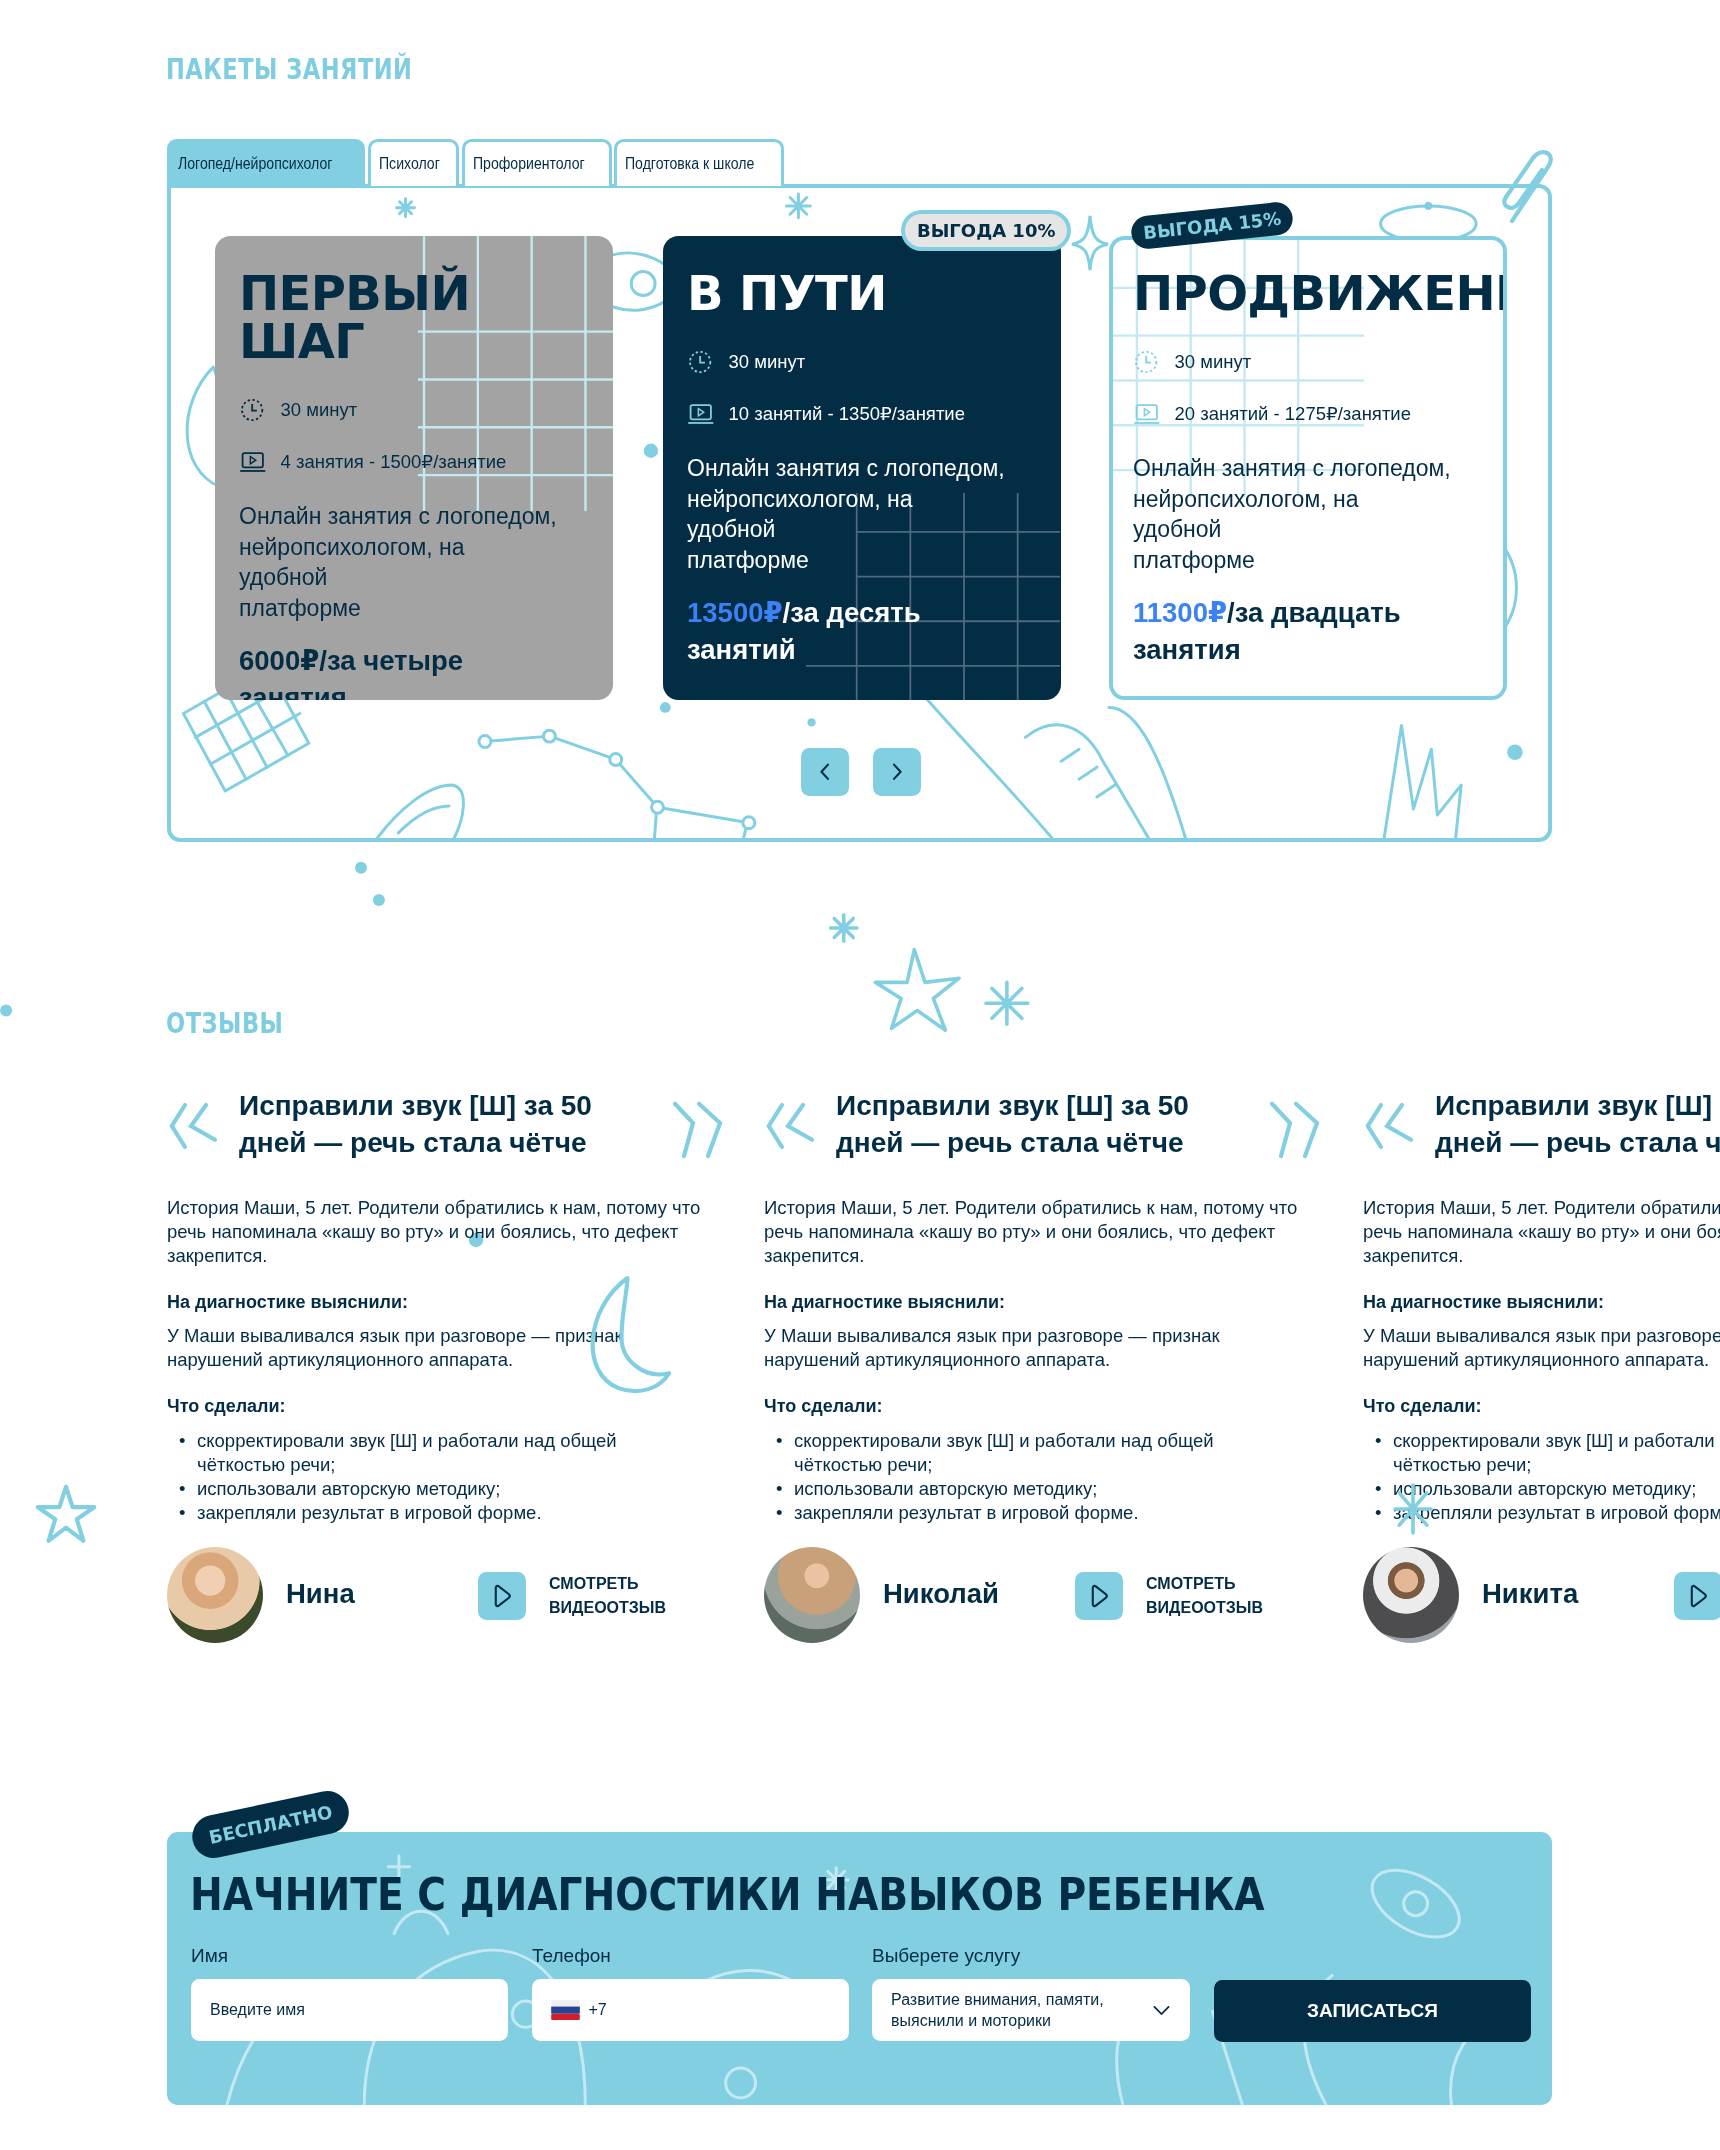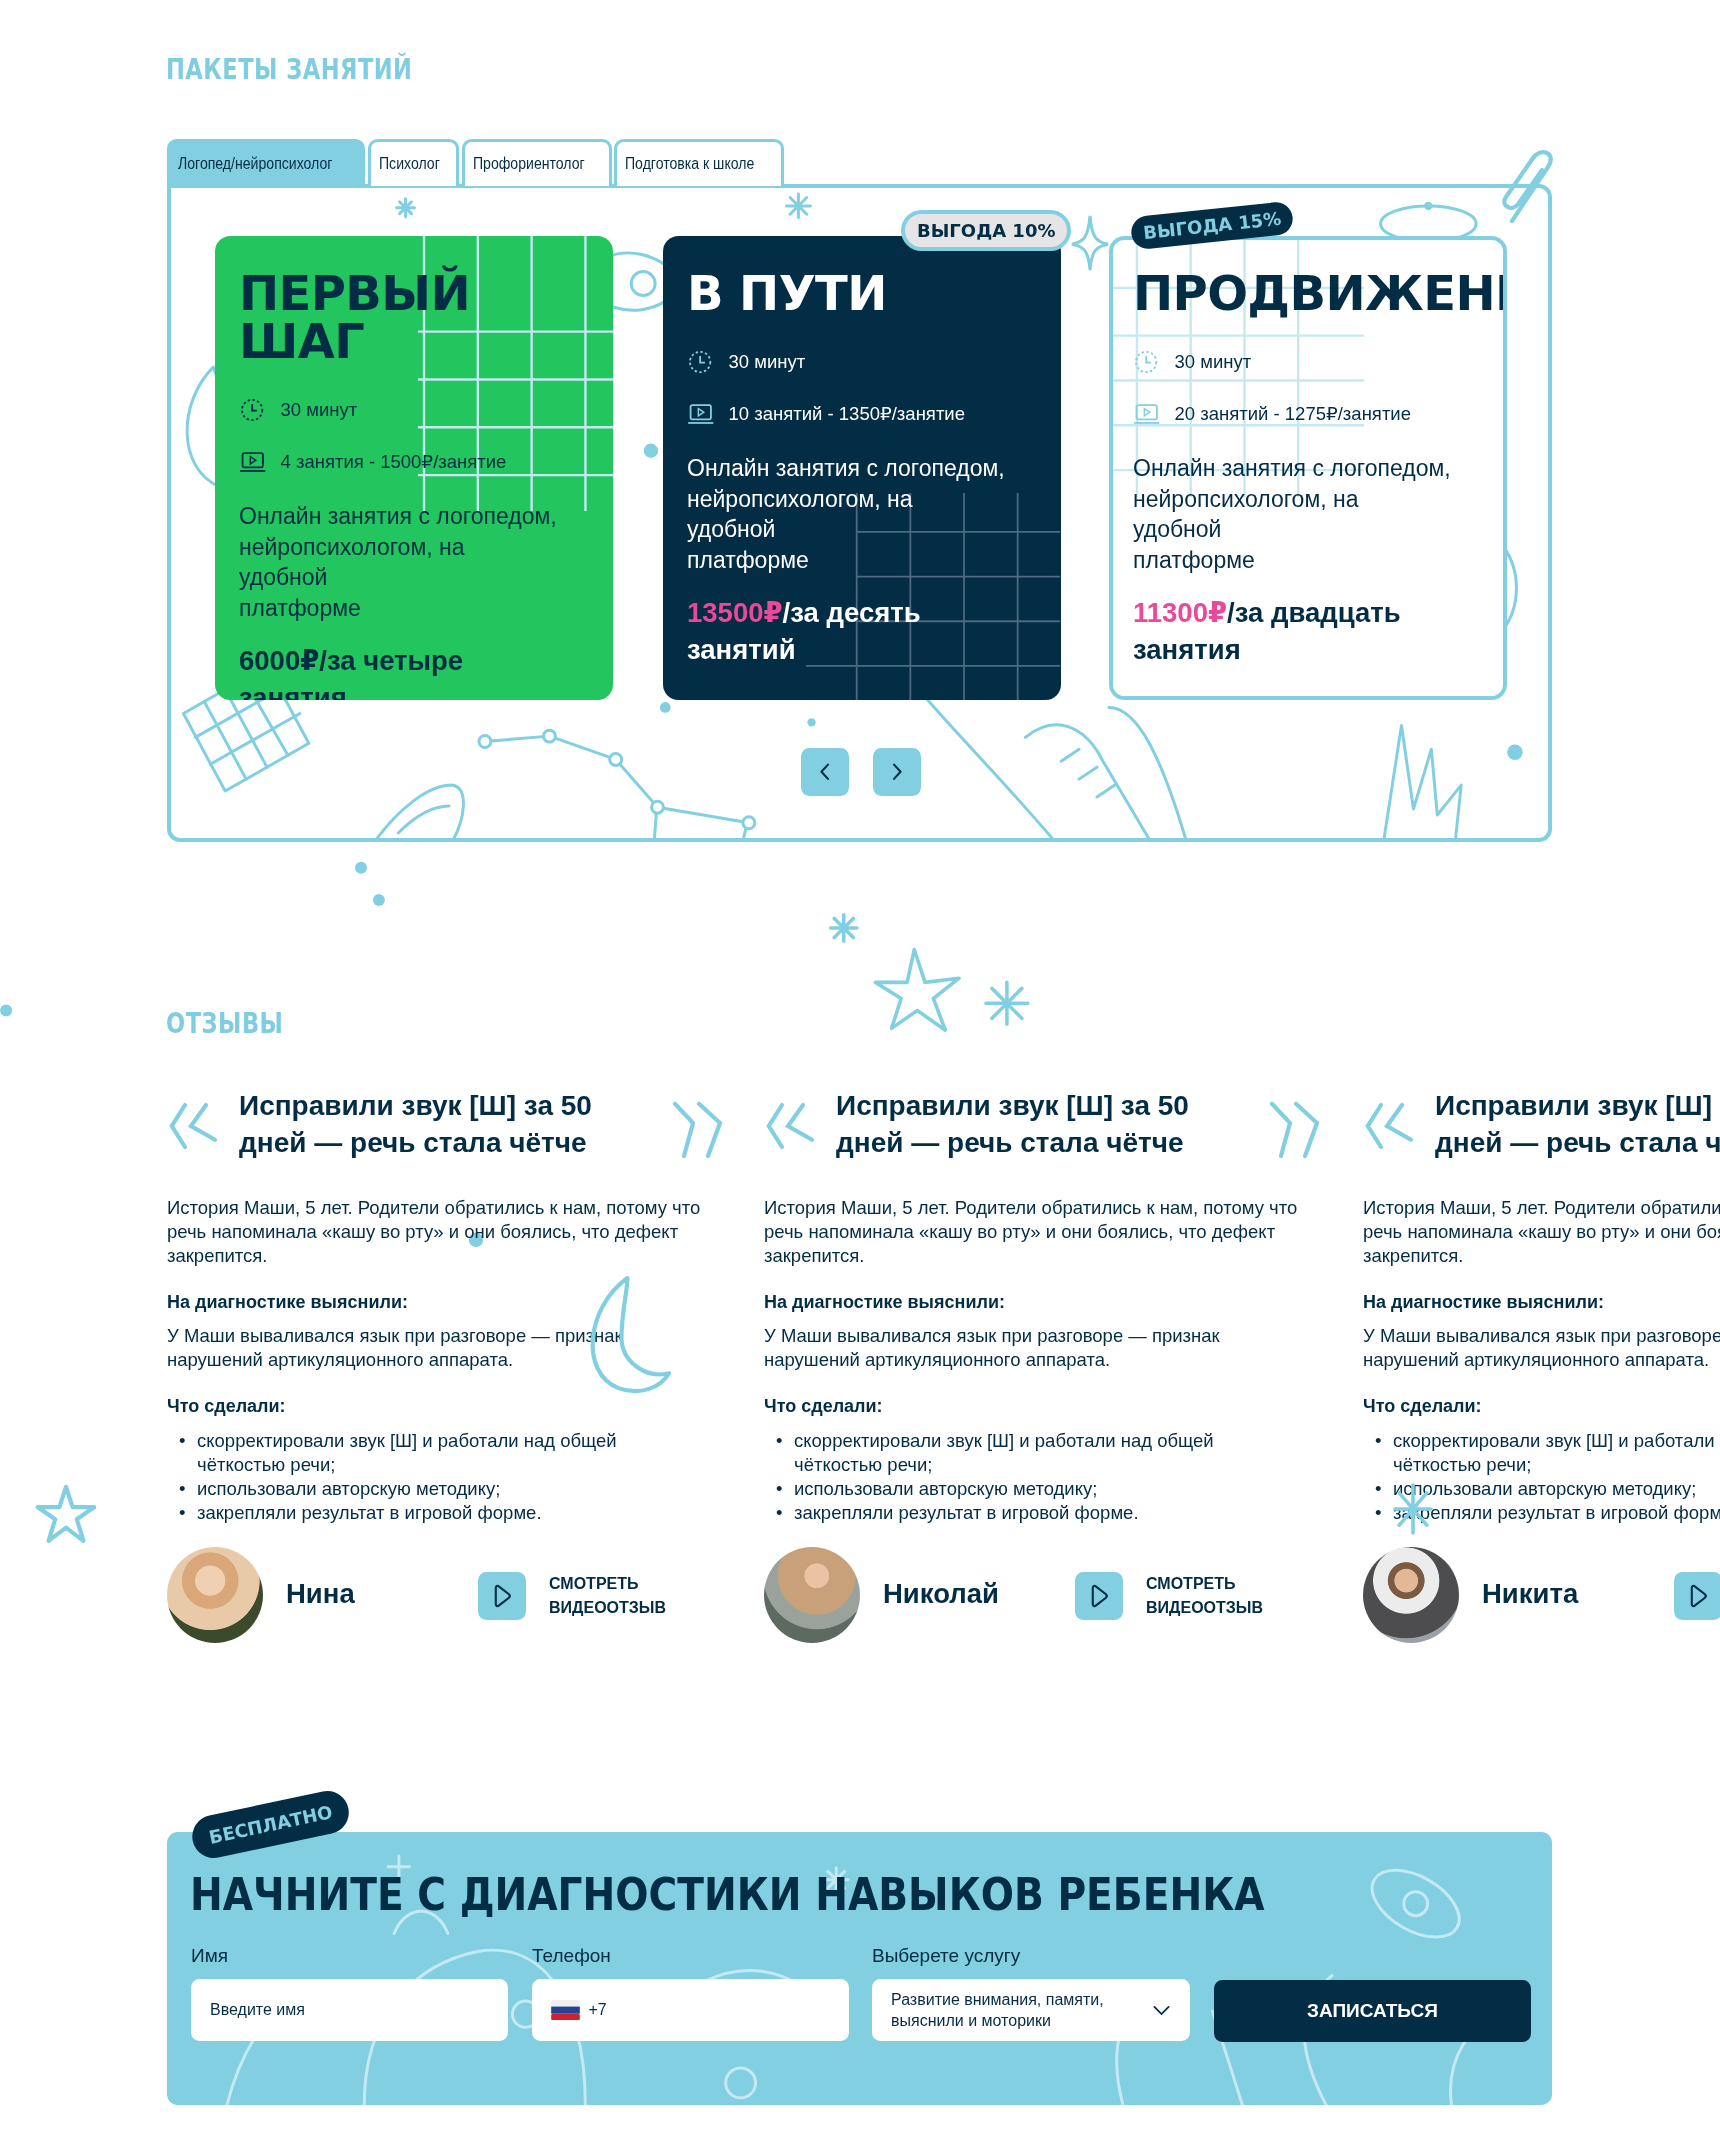--- a/index.html
+++ b/index.html
@@ -29,31 +29,31 @@
     position: absolute; left: 167px; top: 184px; width: 1385px; height: 658px;
     border: 4.2px solid #82CFE2; border-radius: 0 13px 13px 13px; background: #fff; overflow: hidden; z-index: 1;
   }
   .deco-svg { position: absolute; left: 0; top: 0; pointer-events: none; }
 
   
   .card {
     position: absolute; top: 236px; width: 398px; height: 464px; border-radius: 15.5px;
     padding: 33px 24px 0 24px; z-index: 4; overflow: hidden;
   }
-  .card.light { left: 215px; background: #22c55e; color: #032C45; }
+  .card.light { left: 215px; background: #a3a3a3; color: #032C45; }
   .card.dark { left: 663px; background: #032C45; color: #ffffff; }
   .card.outline { left: 1109px; background: #ffffff; border: 4.2px solid #82CFE2; color: #032C45; padding-left: 20px; padding-top: 29px; }
   .card .grid { position: absolute; pointer-events: none; }
   .card .content { position: relative; z-index: 2; }
   .card-title { font-size: 48px; font-weight: 700; letter-spacing: -0.6px; line-height: 1; margin-bottom: 33px; font-family: "DejaVu Sans", sans-serif; }
   .meta-row { display: flex; align-items: center; gap: 14px; font-size: 18.5px; margin-bottom: 27.5px; height: 24px; }
   .meta-row .ic { width: 27.5px; height: 24px; flex: 0 0 27.5px; }
   .card-desc { font-size: 23px; font-weight: 500; line-height: 30.5px; margin-top: 6px; width: 358px; }
   .card-price { font-size: 27.5px; font-weight: 700; line-height: 37px; margin-top: 19px; }
-  .price-accent { color: #ec4899; }
+  .price-accent { color: #3b82f6; }
   .card.light .price-accent { color: #032C45; }
 
   .badge {
     position: absolute; z-index: 6; font-family: "DejaVu Sans", sans-serif; font-weight: 700; font-size: 18px;
     padding: 6px 12px; border-radius: 24px; white-space: nowrap;
   }
   .badge.b10 { left: 901px; top: 210px; background: #e5e5e5; color: #032C45; border: 4.2px solid #82CFE2; }
   .badge.b15 { left: 1131px; top: 209px; background: #032C45; color: #82CFE2; transform: rotate(-6deg); }
 
   .nav-btn {

